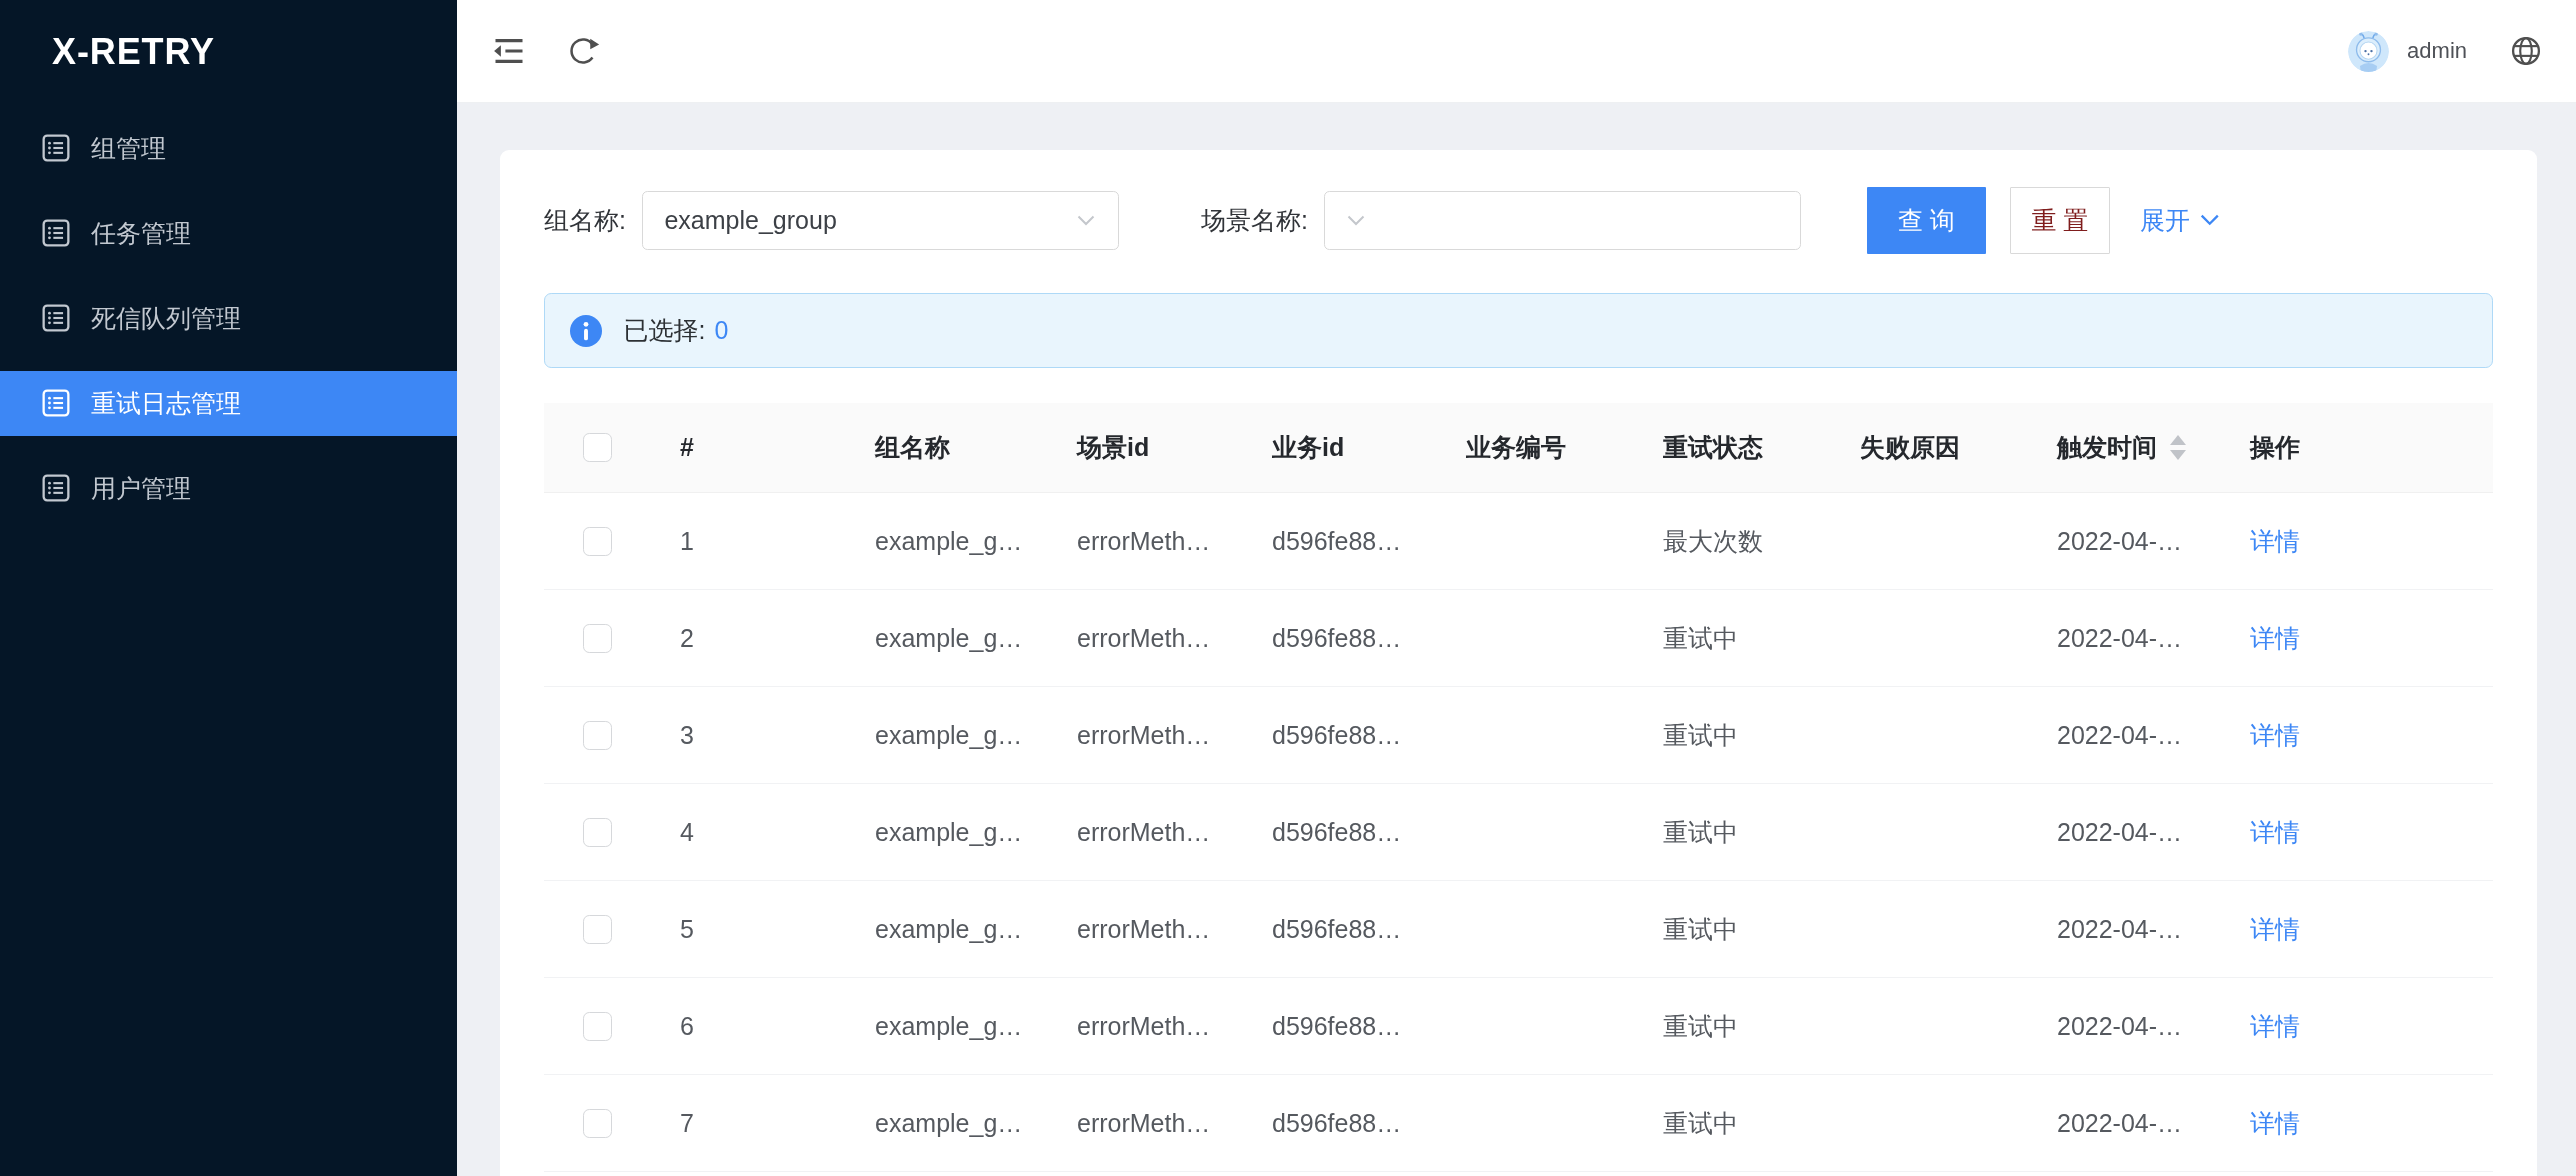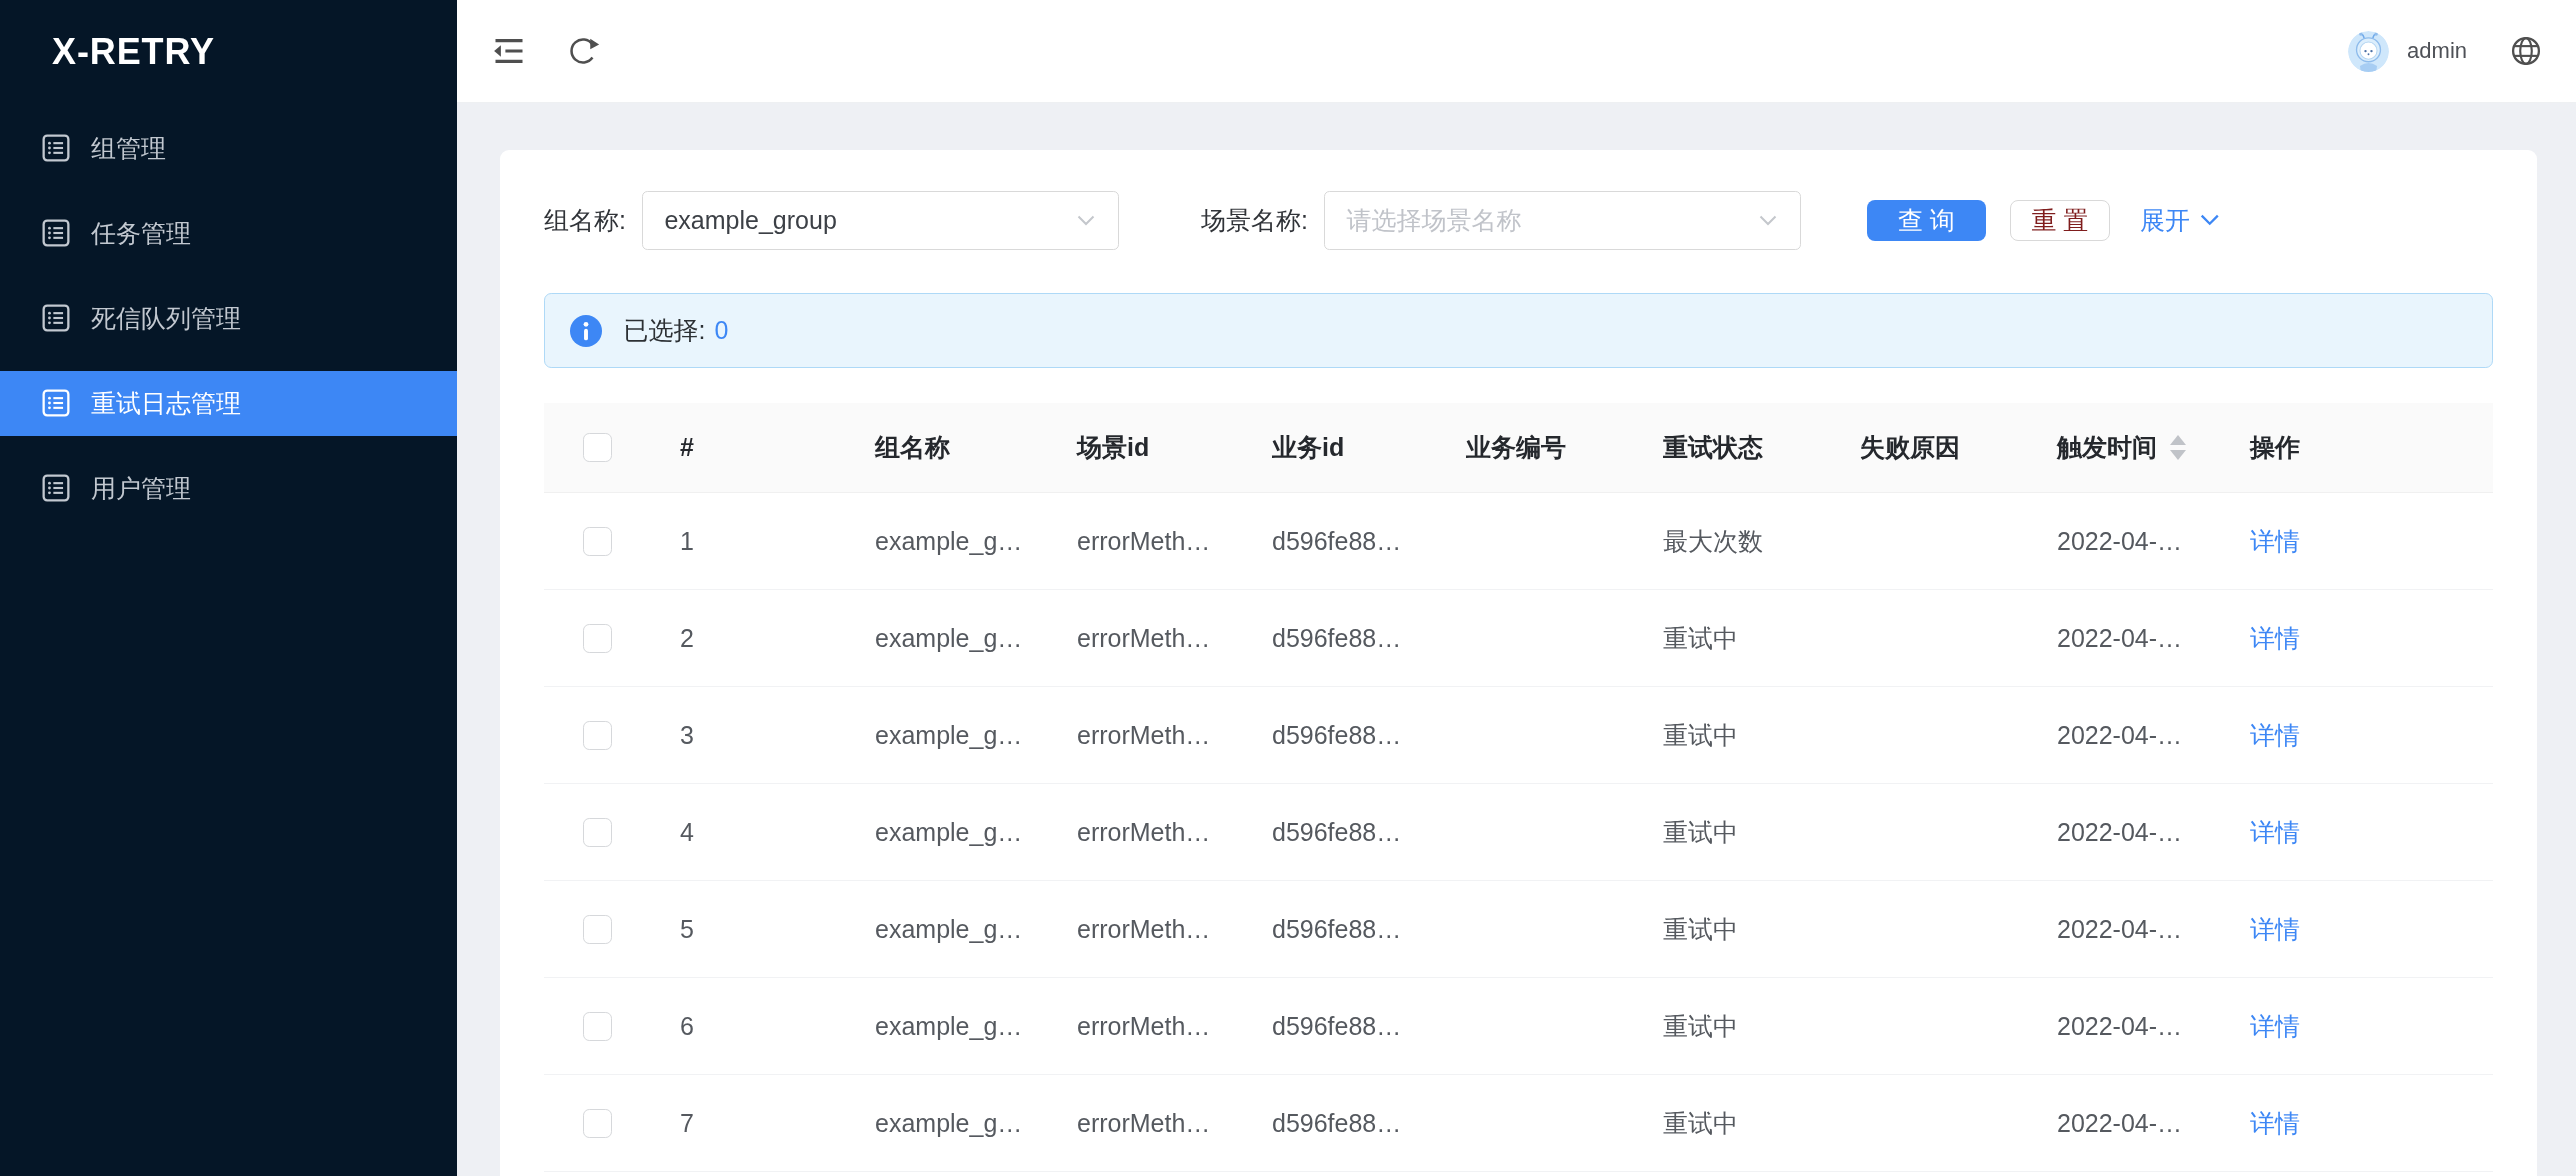--- a/index.html
+++ b/index.html
@@ -43,21 +43,21 @@
 
   
   .filter-row{display:flex;align-items:center;height:59px;}
   .f-label{font-size:25px;color:#303338;white-space:nowrap;}
   .select{width:477px;height:59px;border:1.8px solid var(--border);border-radius:5.4px;
     display:flex;align-items:center;padding:0 21.5px;margin-left:16px;background:#fff;cursor:pointer;}
   .select .sel-value{font-size:25px;color:#3c4046;flex:1;white-space:nowrap;overflow:hidden;}
   .select .sel-value.placeholder{color:#c0c3c9;}
   .chev{flex:0 0 20px;color:#c4c7cc;display:flex;}
   .f-label.second{margin-left:82px;}
-  .btn{height:41px;border-radius:8px;font-size:25px;display:flex;align-items:center;
+  .btn{height:67px;border-radius:1px;font-size:25px;display:flex;align-items:center;
     justify-content:center;cursor:pointer;white-space:nowrap;}
   .btn-primary{margin-left:66px;width:119px;background:var(--accent);color:#fff;border:none;}
   .btn-default{margin-left:24px;width:100px;background:#fff;color:#7f1d1d;border:1.8px solid var(--border);}
   .expand-link{margin-left:30px;color:var(--accent);font-size:25px;display:flex;
     align-items:center;cursor:pointer;}
   .expand-link .chev{color:var(--accent);margin-left:9px;}
 
   
   .alert{margin-top:43px;height:75px;border-radius:7.2px;background:#e9f5fd;
     border:1.8px solid #aed9f7;display:flex;align-items:center;padding:0 25px;}
@@ -215,21 +215,20 @@
       <div class="select">
         <span class="sel-value">example_group</span>
         <span class="chev">
           <svg viewBox="0 0 24 16" width="20" height="13.4">
               <polyline points="3,3 12,12 21,3" fill="none" stroke="currentColor" stroke-width="2.4"></polyline>
             </svg>
         </span>
       </div>
       <span class="f-label second">场景名称:</span>
       <div class="select">
-        <span class="sel-value placeholder">请选择场景名称</span>
         <span class="chev">
           <svg viewBox="0 0 24 16" width="20" height="13.4">
               <polyline points="3,3 12,12 21,3" fill="none" stroke="currentColor" stroke-width="2.4"></polyline>
             </svg>
         </span>
       </div>
       <button class="btn btn-primary">查 询</button>
       <button class="btn btn-default">重 置</button>
       <span class="expand-link">
         <span>展开</span>

